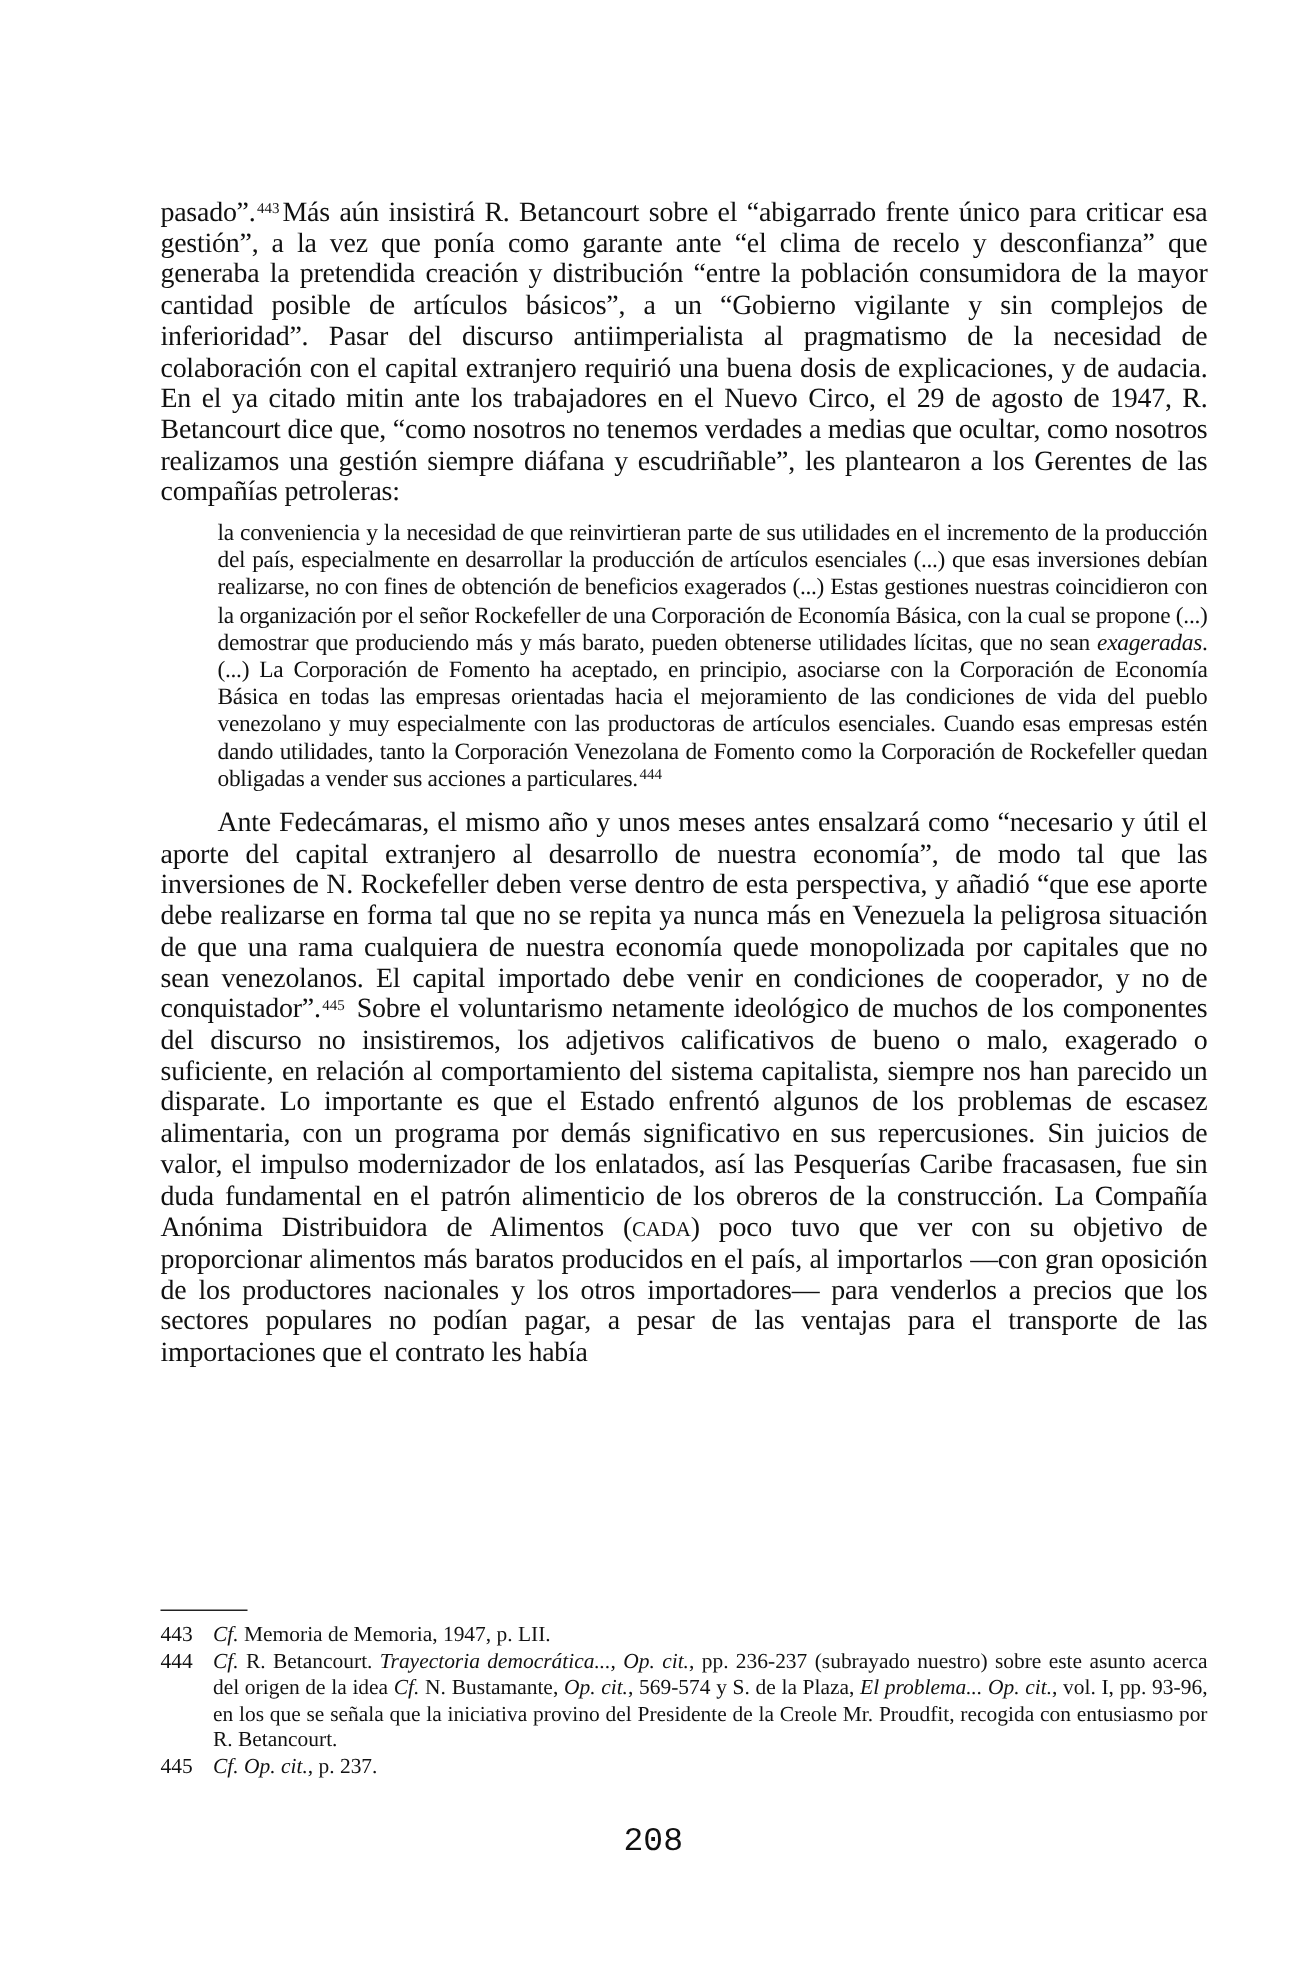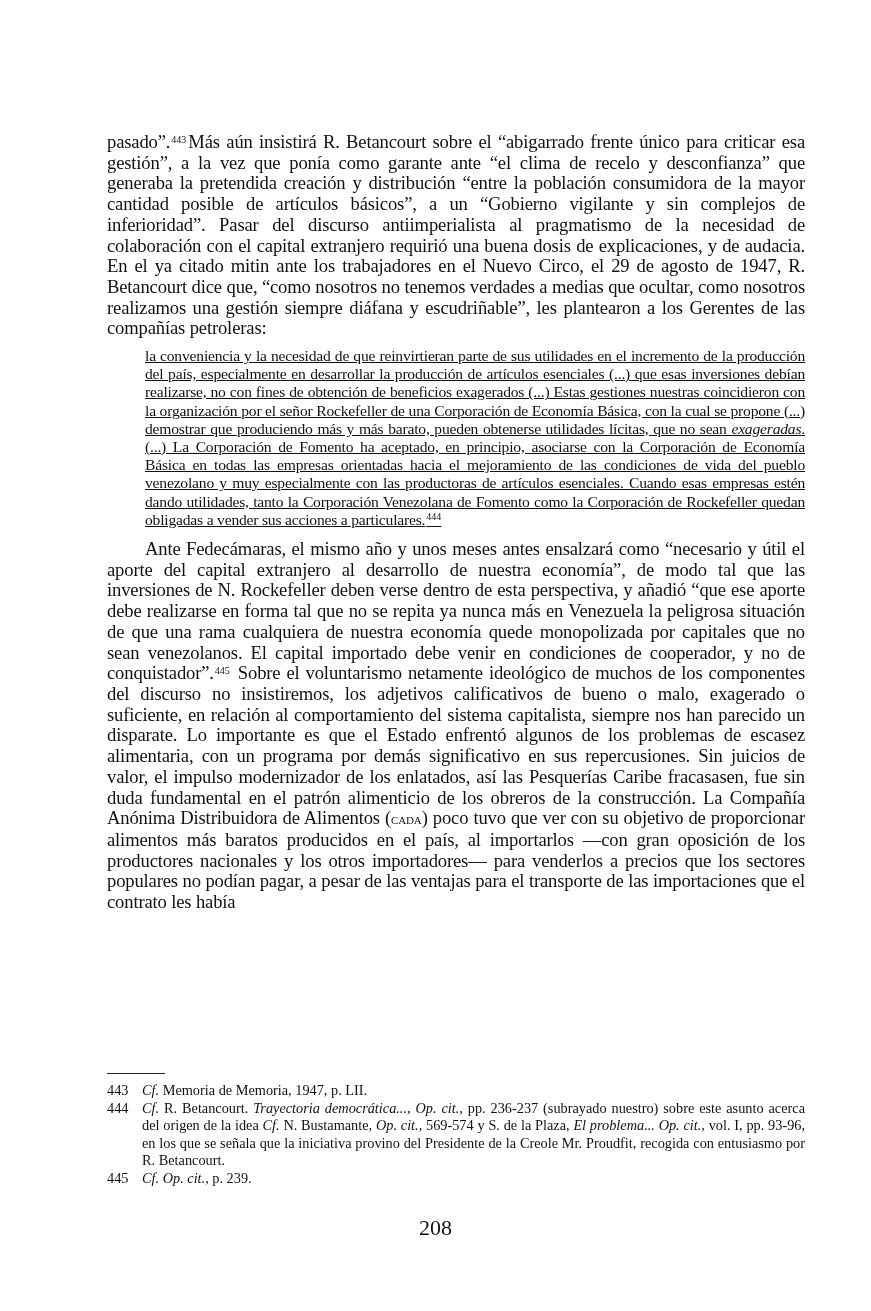--- a/index.html
+++ b/index.html
@@ -1,28 +1,28 @@
 <!DOCTYPE html>
 <html><head>
 <meta charset="utf-8">
 <style>
   html, body { margin: 0; padding: 0; background: #ffffff; }
   body { width: 871px; height: 1311px; position: relative; overflow: hidden; color: #111; }
   .page { position: absolute; left: 107px; top: 132px; width: 698px; font-family: "Liberation Serif", serif; }
   .body-p { font-size: 18.6px; line-height: 20.7px; text-align: justify; margin: 0; letter-spacing: -0.15px; }
   .body-p.indent { text-indent: 38px; }
-  .quote { margin: 8px 0 10px 38px; font-size: 15.6px; line-height: 18.2px; text-align: justify; letter-spacing: -0.2px; text-decoration: underline; }
+  .quote { margin: 8px 0 10px 38px; font-size: 15.6px; line-height: 18.2px; text-align: justify; letter-spacing: -0.2px; }
   sup.fn { font-size: 10px; vertical-align: 5px; line-height: 0; margin-left: 1px; margin-right: 2px; letter-spacing: 0; }
-  .sc { font-variant: small-caps; font-size: 15px; }
+  .sc { font-variant: small-caps; font-size: 20px; }
   .fn-rule { position: absolute; left: 107px; top: 1073px; width: 58px; height: 1px; background: #222; }
   .footnotes { position: absolute; left: 107px; top: 1082px; width: 698px; font-family: "Liberation Serif", serif; font-size: 14.3px; line-height: 17.6px; }
   .fn-item { display: flex; margin: 0; }
   .fn-num { width: 35px; flex: 0 0 35px; }
   .fn-text { flex: 1; text-align: justify; }
-  .page-number { position: absolute; left: 0; width: 871px; top: 1215px; text-align: center; font-family: Liberation Serif, serif; font-size: 22px; }
+  .page-number { position: absolute; left: 0; width: 871px; top: 1215px; text-align: center; font-family: Liberation Mono, monospace; font-size: 22px; }
   i { font-style: italic; }
 </style>
 </head>
 <body>
 
 <div class="page">
   <p class="body-p"><span>pasado”.</span><sup class="fn">443</sup><span>Más aún insistirá R. Betancourt sobre el “abigarrado frente único para criticar esa gestión”, a la vez que ponía como garante ante “el clima de recelo y desconfianza” que generaba la pretendida creación y distribución “entre la población consumidora de la mayor cantidad posible de artículos básicos”, a un “Gobierno vigilante y sin complejos de inferioridad”. Pasar del discurso antiimperialista al pragmatismo de la necesidad de colaboración con el capital extranjero requirió una buena dosis de explicaciones, y de audacia. En el ya citado mitin ante los trabajadores en el Nuevo Circo, el 29 de agosto de 1947, R. Betancourt dice que, “como nosotros no tenemos verdades a medias que ocultar, como nosotros realizamos una gestión siempre diáfana y escudriñable”, les plantearon a los Gerentes de las compañías petroleras:</span></p>
 
   <p class="quote"><span>la conveniencia y la necesidad de que reinvirtieran parte de sus utilidades en el incremento de la producción del país, especialmente en desarrollar la producción de artículos esenciales (...) que esas inversiones debían realizarse, no con fines de obtención de beneficios exagerados (...) Estas gestiones nuestras coincidieron con la organización por el señor Rockefeller de una Corporación de Economía Básica, con la cual se propone (...) demostrar que produciendo más y más barato, pueden obtenerse utilidades lícitas, que no sean </span><i>exageradas</i><span>. (...) La Corporación de Fomento ha aceptado, en principio, asociarse con la Corporación de Economía Básica en todas las empresas orientadas hacia el mejoramiento de las condiciones de vida del pueblo venezolano y muy especialmente con las productoras de artículos esenciales. Cuando esas empresas estén dando utilidades, tanto la Corporación Venezolana de Fomento como la Corporación de Rockefeller quedan obligadas a vender sus acciones a particulares.</span><sup class="fn">444</sup></p>
 
@@ -35,17 +35,17 @@
   <div class="fn-item">
     <span class="fn-num">443</span>
     <span class="fn-text"><i>Cf.</i><span> Memoria de Memoria, 1947, p. LII.</span></span>
   </div>
   <div class="fn-item">
     <span class="fn-num">444</span>
     <span class="fn-text"><i>Cf.</i><span> R. Betancourt. </span><i>Trayectoria democrática...,</i><span> </span><i>Op. cit.,</i><span> pp. 236-237 (subrayado nuestro) sobre este asunto acerca del origen de la idea </span><i>Cf.</i><span> N. Bustamante, </span><i>Op. cit.,</i><span> 569-574 y S. de la Plaza, </span><i>El problema... Op. cit.,</i><span> vol. I, pp. 93-96, en los que se señala que la iniciativa provino del Presidente de la Creole Mr. Proudfit, recogida con entusiasmo por R. Betancourt.</span></span>
   </div>
   <div class="fn-item">
     <span class="fn-num">445</span>
-    <span class="fn-text"><i>Cf.</i><span> </span><i>Op. cit.,</i><span> p. 239.</span></span>
+    <span class="fn-text"><i>Cf.</i><span> </span><i>Op. cit.,</i><span> p. 237.</span></span>
   </div>
 </div>
 
 <div class="page-number">208</div>
 
 </body></html>

